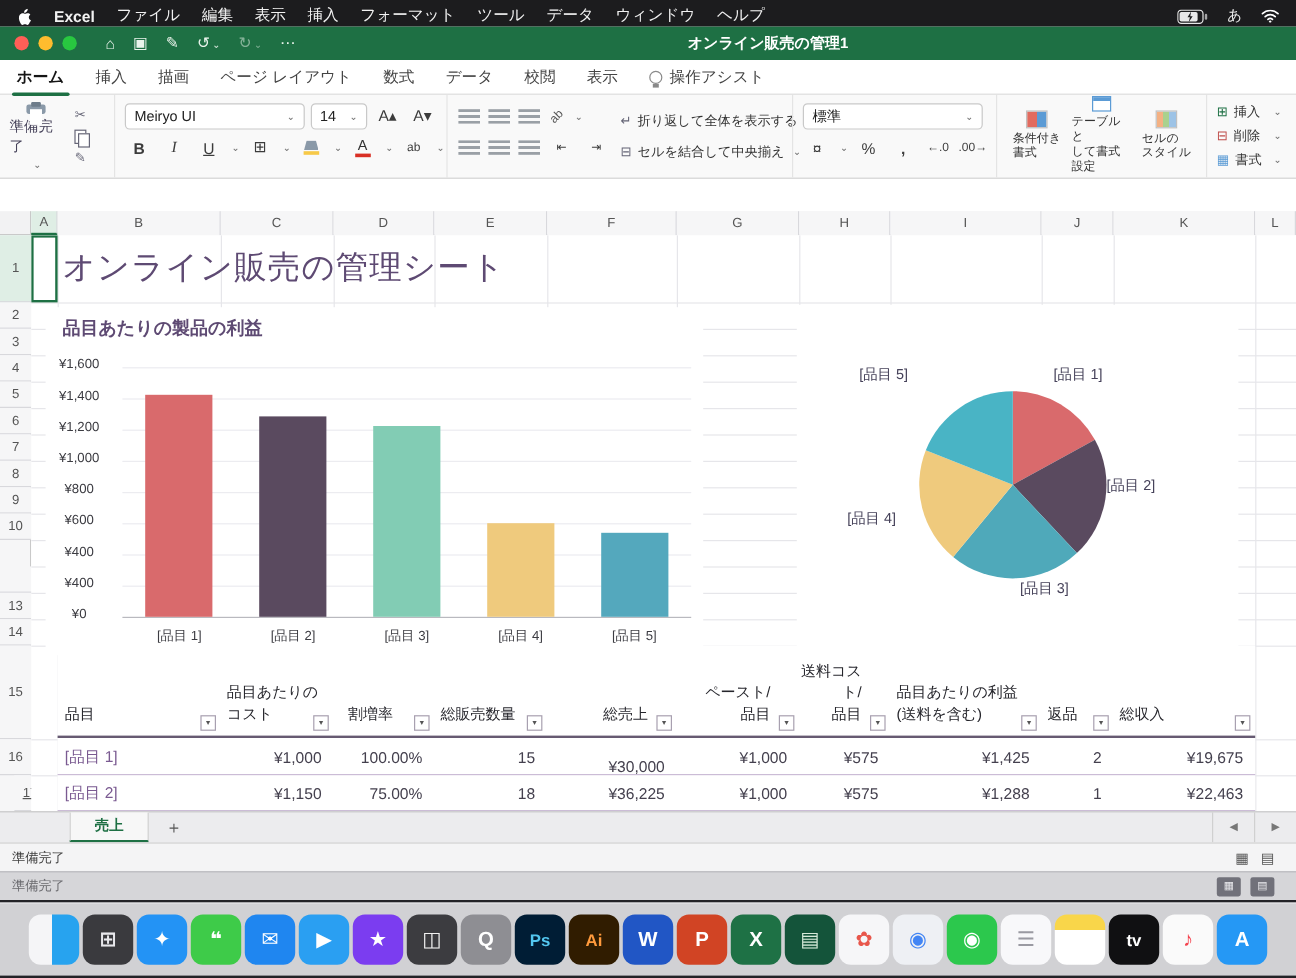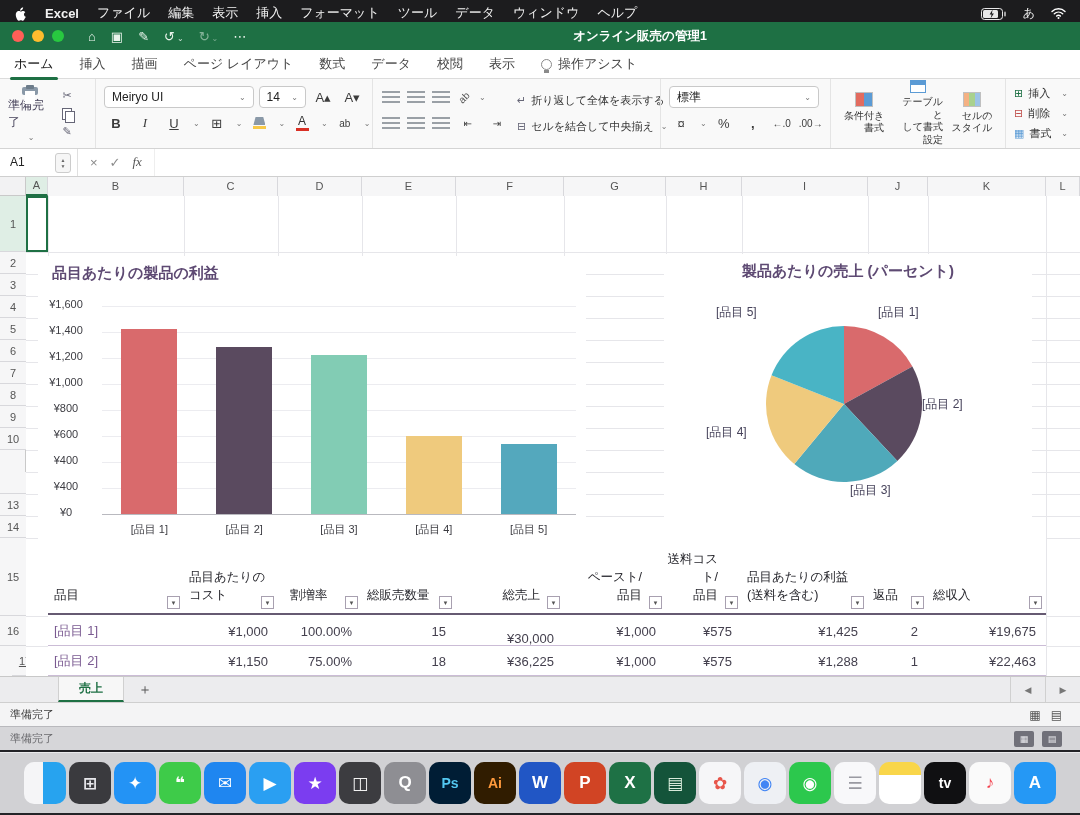--- a/index.html
+++ b/index.html
@@ -26,21 +26,21 @@
   .tb-icons .dim{opacity:.5;}
   .tb-title{position:absolute;left:640px;transform:translateX(-50%);font-size:12.5px;font-weight:600;}
   .chev{font-size:8px;color:#777;margin-left:2px;}
   .tb-icons .chev{color:#cfe3d6;}
 
   
   .ribbon-tabs{position:absolute;left:0;top:50px;right:0;height:28px;background:#fff;border-bottom:1px solid #dcdcdc;
                display:flex;align-items:center;padding:0 14px;font-size:13px;color:#444;z-index:28;}
   #rtabs{display:flex;gap:26px;align-items:center;}
   .rtab{position:relative;cursor:default;white-space:nowrap;}
-  .rtab.active{font-weight:400;color:#151515;}
+  .rtab.active{font-weight:700;color:#151515;}
   .rtab.active::after{content:"";position:absolute;left:-4px;right:-4px;bottom:-7px;height:3px;background:#1e7044;border-radius:2px;}
   .assist{display:flex;align-items:center;gap:6px;margin-left:26px;}
   .bulb{width:9px;height:9px;border:1.5px solid #8a8a8a;border-radius:50%;position:relative;display:inline-block;}
   .bulb::after{content:"";position:absolute;left:2px;right:2px;bottom:-4px;height:2.5px;background:#8a8a8a;}
 
   
   .ribbon-body{position:absolute;left:0;top:78px;right:0;height:70px;background:#f9f9f9;border-bottom:1px solid #d4d4d4;
                display:flex;z-index:27;}
   .rgroup{position:relative;padding:6px 8px;box-sizing:border-box;}
   .rgroup + .rgroup{border-left:1px solid #e4e4e4;}
@@ -70,21 +70,21 @@
   .g-align{width:288px;display:flex;gap:8px;}
   .stripes{width:18px;height:12px;background:repeating-linear-gradient(#9aa0a6 0 2px,transparent 2px 5px);margin:0 1px;}
   .rot{display:inline-block;transform:rotate(-45deg);font-size:10px;color:#555;width:16px;text-align:center;}
   .al-right{display:flex;flex-direction:column;justify-content:center;gap:4px;}
   .wide-btn{display:flex;align-items:center;gap:5px;font-size:11px;color:#333;height:22px;white-space:nowrap;}
   .wicon{font-size:11px;color:#667;}
   .g-number{width:170px;}
   .sel-num{width:150px;}
   .g-styles{width:175px;display:flex;gap:4px;align-items:center;}
   .style-btn{display:flex;flex-direction:column;align-items:center;gap:3px;font-size:10px;color:#333;width:56px;
-             text-align:right;line-height:1.25;}
+             text-align:left;line-height:1.25;}
   .style-label{white-space:pre-line;}
   .ic-cond{width:16px;height:13px;border:1px solid #c0c0c0;background:linear-gradient(90deg,#e26b5f 50%,#5b9bd5 50%);}
   .ic-table{width:16px;height:13px;border:1px solid #5b9bd5;background:linear-gradient(#5b9bd5 0 32%,#fff 32%);box-sizing:border-box;}
   .ic-styles{width:16px;height:13px;border:1px solid #c0c0c0;background:linear-gradient(90deg,#f4b183 33%,#a9d18e 33% 66%,#9dc3e6 66%);}
   .g-cells{flex:1;display:flex;flex-direction:column;justify-content:center;gap:2px;}
   .cell-row{display:flex;align-items:center;gap:5px;font-size:11px;color:#333;height:18px;}
   .cell-row .chev{margin-left:auto;margin-right:4px;}
   .cic{font-size:11px;} .cic.green{color:#1e7044;} .cic.red{color:#c0504d;} .cic.blue{color:#5b9bd5;}
 
   
@@ -374,35 +374,20 @@
         <span class="chev">⌄</span>
       </div>
       <div class="cell-row">
         <span class="cic blue">▦</span>
         <span>書式</span>
         <span class="chev">⌄</span>
       </div>
     </div>
   </div>
 
-  <div class="formula">
-    <div class="namebox">
-      <span>A1</span>
-      <span class="stepper">
-        <span>▲</span>
-        <span>▼</span>
-      </span>
-    </div>
-    <div class="fbtns">
-      <span>×</span>
-      <span>✓</span>
-      <span class="fxi">fx</span>
-    </div>
-    <div class="finput"></div>
-  </div>
 
   <div class="corner"></div>
   <div class="colhdr" id="colhdr">
       <div class="a chcell hl" style="left: 0px; top: 0px; width: 22px; height: 20px;">A</div>
       <div class="a chcell" style="left: 22px; top: 0px; width: 136px; height: 20px;">B</div>
       <div class="a chcell" style="left: 158px; top: 0px; width: 94px; height: 20px;">C</div>
       <div class="a chcell" style="left: 252px; top: 0px; width: 84px; height: 20px;">D</div>
       <div class="a chcell" style="left: 336px; top: 0px; width: 94px; height: 20px;">E</div>
       <div class="a chcell" style="left: 430px; top: 0px; width: 108px; height: 20px;">F</div>
       <div class="a chcell" style="left: 538px; top: 0px; width: 102px; height: 20px;">G</div>
@@ -455,20 +440,21 @@
         <div class="a gl" style="left: 0px; top: 210px; width: 1054px; height: 1px;"></div>
         <div class="a gl" style="left: 0px; top: 232px; width: 1054px; height: 1px;"></div>
         <div class="a gl" style="left: 0px; top: 254px; width: 1054px; height: 1px;"></div>
         <div class="a gl" style="left: 0px; top: 276px; width: 1054px; height: 1px;"></div>
         <div class="a gl" style="left: 0px; top: 298px; width: 1054px; height: 1px;"></div>
         <div class="a gl" style="left: 0px; top: 320px; width: 1054px; height: 1px;"></div>
         <div class="a gl" style="left: 0px; top: 342px; width: 1054px; height: 1px;"></div>
         <div class="a gl" style="left: 0px; top: 420px; width: 1054px; height: 1px;"></div>
         <div class="a gl" style="left: 0px; top: 450px; width: 1054px; height: 1px;"></div>
       </div>
+    <div class="cell-title">オンライン販売の管理シート</div>
     <div class="sel"></div>
 
     <div class="chart bar">
       <div id="bar-plot">
           <div class="a bline" style="left: 64px; top: 50px; width: 474px; height: 1px;"></div>
           <div class="a ytick" style="left: 0px; top: 42px; width: 56px; height: 16px;">¥1,600</div>
           <div class="a bline" style="left: 64px; top: 76px; width: 474px; height: 1px;"></div>
           <div class="a ytick" style="left: 0px; top: 68px; width: 56px; height: 16px;">¥1,400</div>
           <div class="a bline" style="left: 64px; top: 102px; width: 474px; height: 1px;"></div>
           <div class="a ytick" style="left: 0px; top: 94px; width: 56px; height: 16px;">¥1,200</div>
@@ -499,21 +485,20 @@
     </div>
 
     <div class="chart pie">
       <div id="pie-plot"><svg width="368" height="290">
             <path d="M180,150 L180.0,72.0 A78,78 0 0 1 248.4,112.4 Z" fill="#d96a6c"></path>
             <path d="M180,150 L248.4,112.4 A78,78 0 0 1 233.4,206.9 Z" fill="#5a4a5f"></path>
             <path d="M180,150 L233.4,206.9 A78,78 0 0 1 130.3,210.1 Z" fill="#4fa9ba"></path>
             <path d="M180,150 L130.3,210.1 A78,78 0 0 1 107.5,121.3 Z" fill="#efca7d"></path>
             <path d="M180,150 L107.5,121.3 A78,78 0 0 1 180.0,72.0 Z" fill="#49b4c5"></path>
           </svg><div class="a plabel" style="left: 214px; top: 50px; width: 76px; height: 16px;">[品目 1]</div><div class="a plabel" style="left: 258px; top: 142px; width: 76px; height: 16px;">[品目 2]</div><div class="a plabel" style="left: 186px; top: 228px; width: 76px; height: 16px;">[品目 3]</div><div class="a plabel" style="left: 42px; top: 170px; width: 76px; height: 16px;">[品目 4]</div><div class="a plabel" style="left: 52px; top: 50px; width: 76px; height: 16px;">[品目 5]</div></div>
-      <div class="ctitle center">製品あたりの売上 (パーセント)</div>
     </div>
 
     <div id="sheet-table">
         <div class="a tbg" style="left: 22px; top: 342px; width: 998px; height: 138px;"></div>
         <div class="a thc" style="left: 22px; top: 342px; width: 136px; height: 74px; padding-left: 6px;">品目</div>
         <div class="a fbtn" style="left: 141px; top: 400px; width: 13px; height: 13px;">▼</div>
         <div class="a thc" style="left: 158px; top: 342px; width: 94px; height: 74px; padding-left: 5px;">品目あたりの
 コスト</div>
         <div class="a fbtn" style="left: 235px; top: 400px; width: 13px; height: 13px;">▼</div>
         <div class="a thc" style="left: 252px; top: 342px; width: 84px; height: 74px; padding-left: 12px;">割増率</div>

